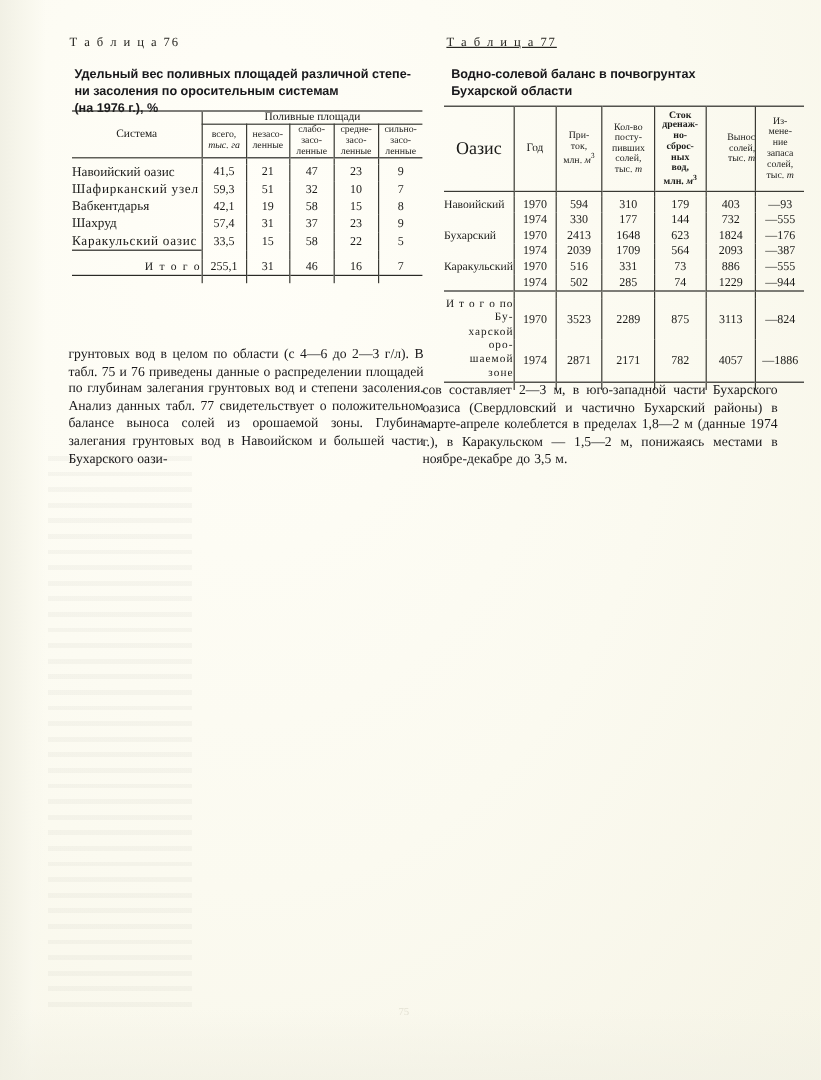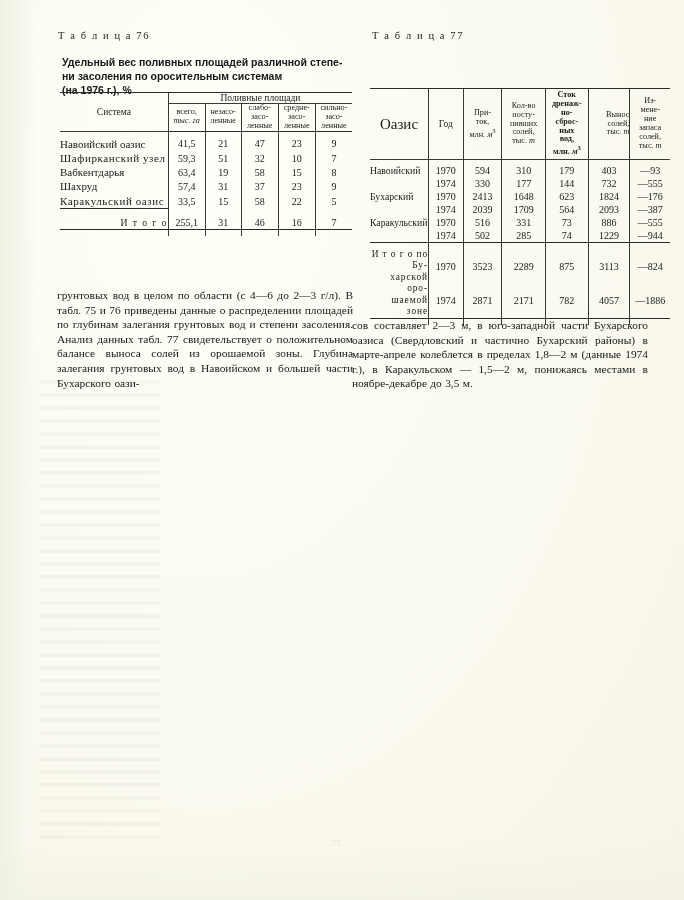--- a/index.html
+++ b/index.html
@@ -167,21 +167,21 @@
   <tr>
     <td class="lbl lbl-sp">Шафирканский узел</td>
     <td class="num vl">59,3</td>
     <td class="num vl">51</td>
     <td class="num vl">32</td>
     <td class="num vl">10</td>
     <td class="num vl">7</td>
   </tr>
   <tr>
     <td class="lbl">Вабкентдарья</td>
-    <td class="num vl">63,4</td>
+    <td class="num vl">42,1</td>
     <td class="num vl">19</td>
     <td class="num vl">58</td>
     <td class="num vl">15</td>
     <td class="num vl">8</td>
   </tr>
   <tr>
     <td class="lbl">Шахруд</td>
     <td class="num vl">57,4</td>
     <td class="num vl">31</td>
     <td class="num vl">37</td>
@@ -221,21 +221,25 @@
     <td class="rule-top vl"></td>
     <td class="rule-top vl"></td>
   </tr>
 </tbody>
     </table>
 </div>
 
 <p class="body-text p-left">грунтовых вод в целом по области (с 4—6 до 2—3 г/л). В табл. 75 и 76 приведены данные о распределении площадей по глубинам залегания грунтовых вод и степени засоления. Анализ данных табл. 77 свидетельствует о положительном балансе выноса солей из орошаемой зоны. Глубина залегания грунтовых вод в Навоийском и большей части Бухарского оази-</p>
 
 <div class="col col-right">
-  <div class="tbl-caption" style="margin-left:2px;">Т а б л и ц а 77</div>
+  <div class="tbl-caption" style="margin-left:2px;text-decoration:underline;">Т а б л и ц а 77</div>
+  <div class="tbl-title t77">
+    <div>Водно-солевой баланс в почвогрунтах</div>
+    <div>Бухарской области</div>
+  </div>
 </div>
 
 <div class="t77wrap">
 <table class="t77">
   <tbody>
         <tr>
     <td class="rule-top rule-thin-bot hdr-cell" style="width:58px;height:70px;">
       <div style="font-size:15px;">Оазис</div>
     </td>
     <td class="rule-top rule-thin-bot hdr-cell vl" style="width:34px;">

